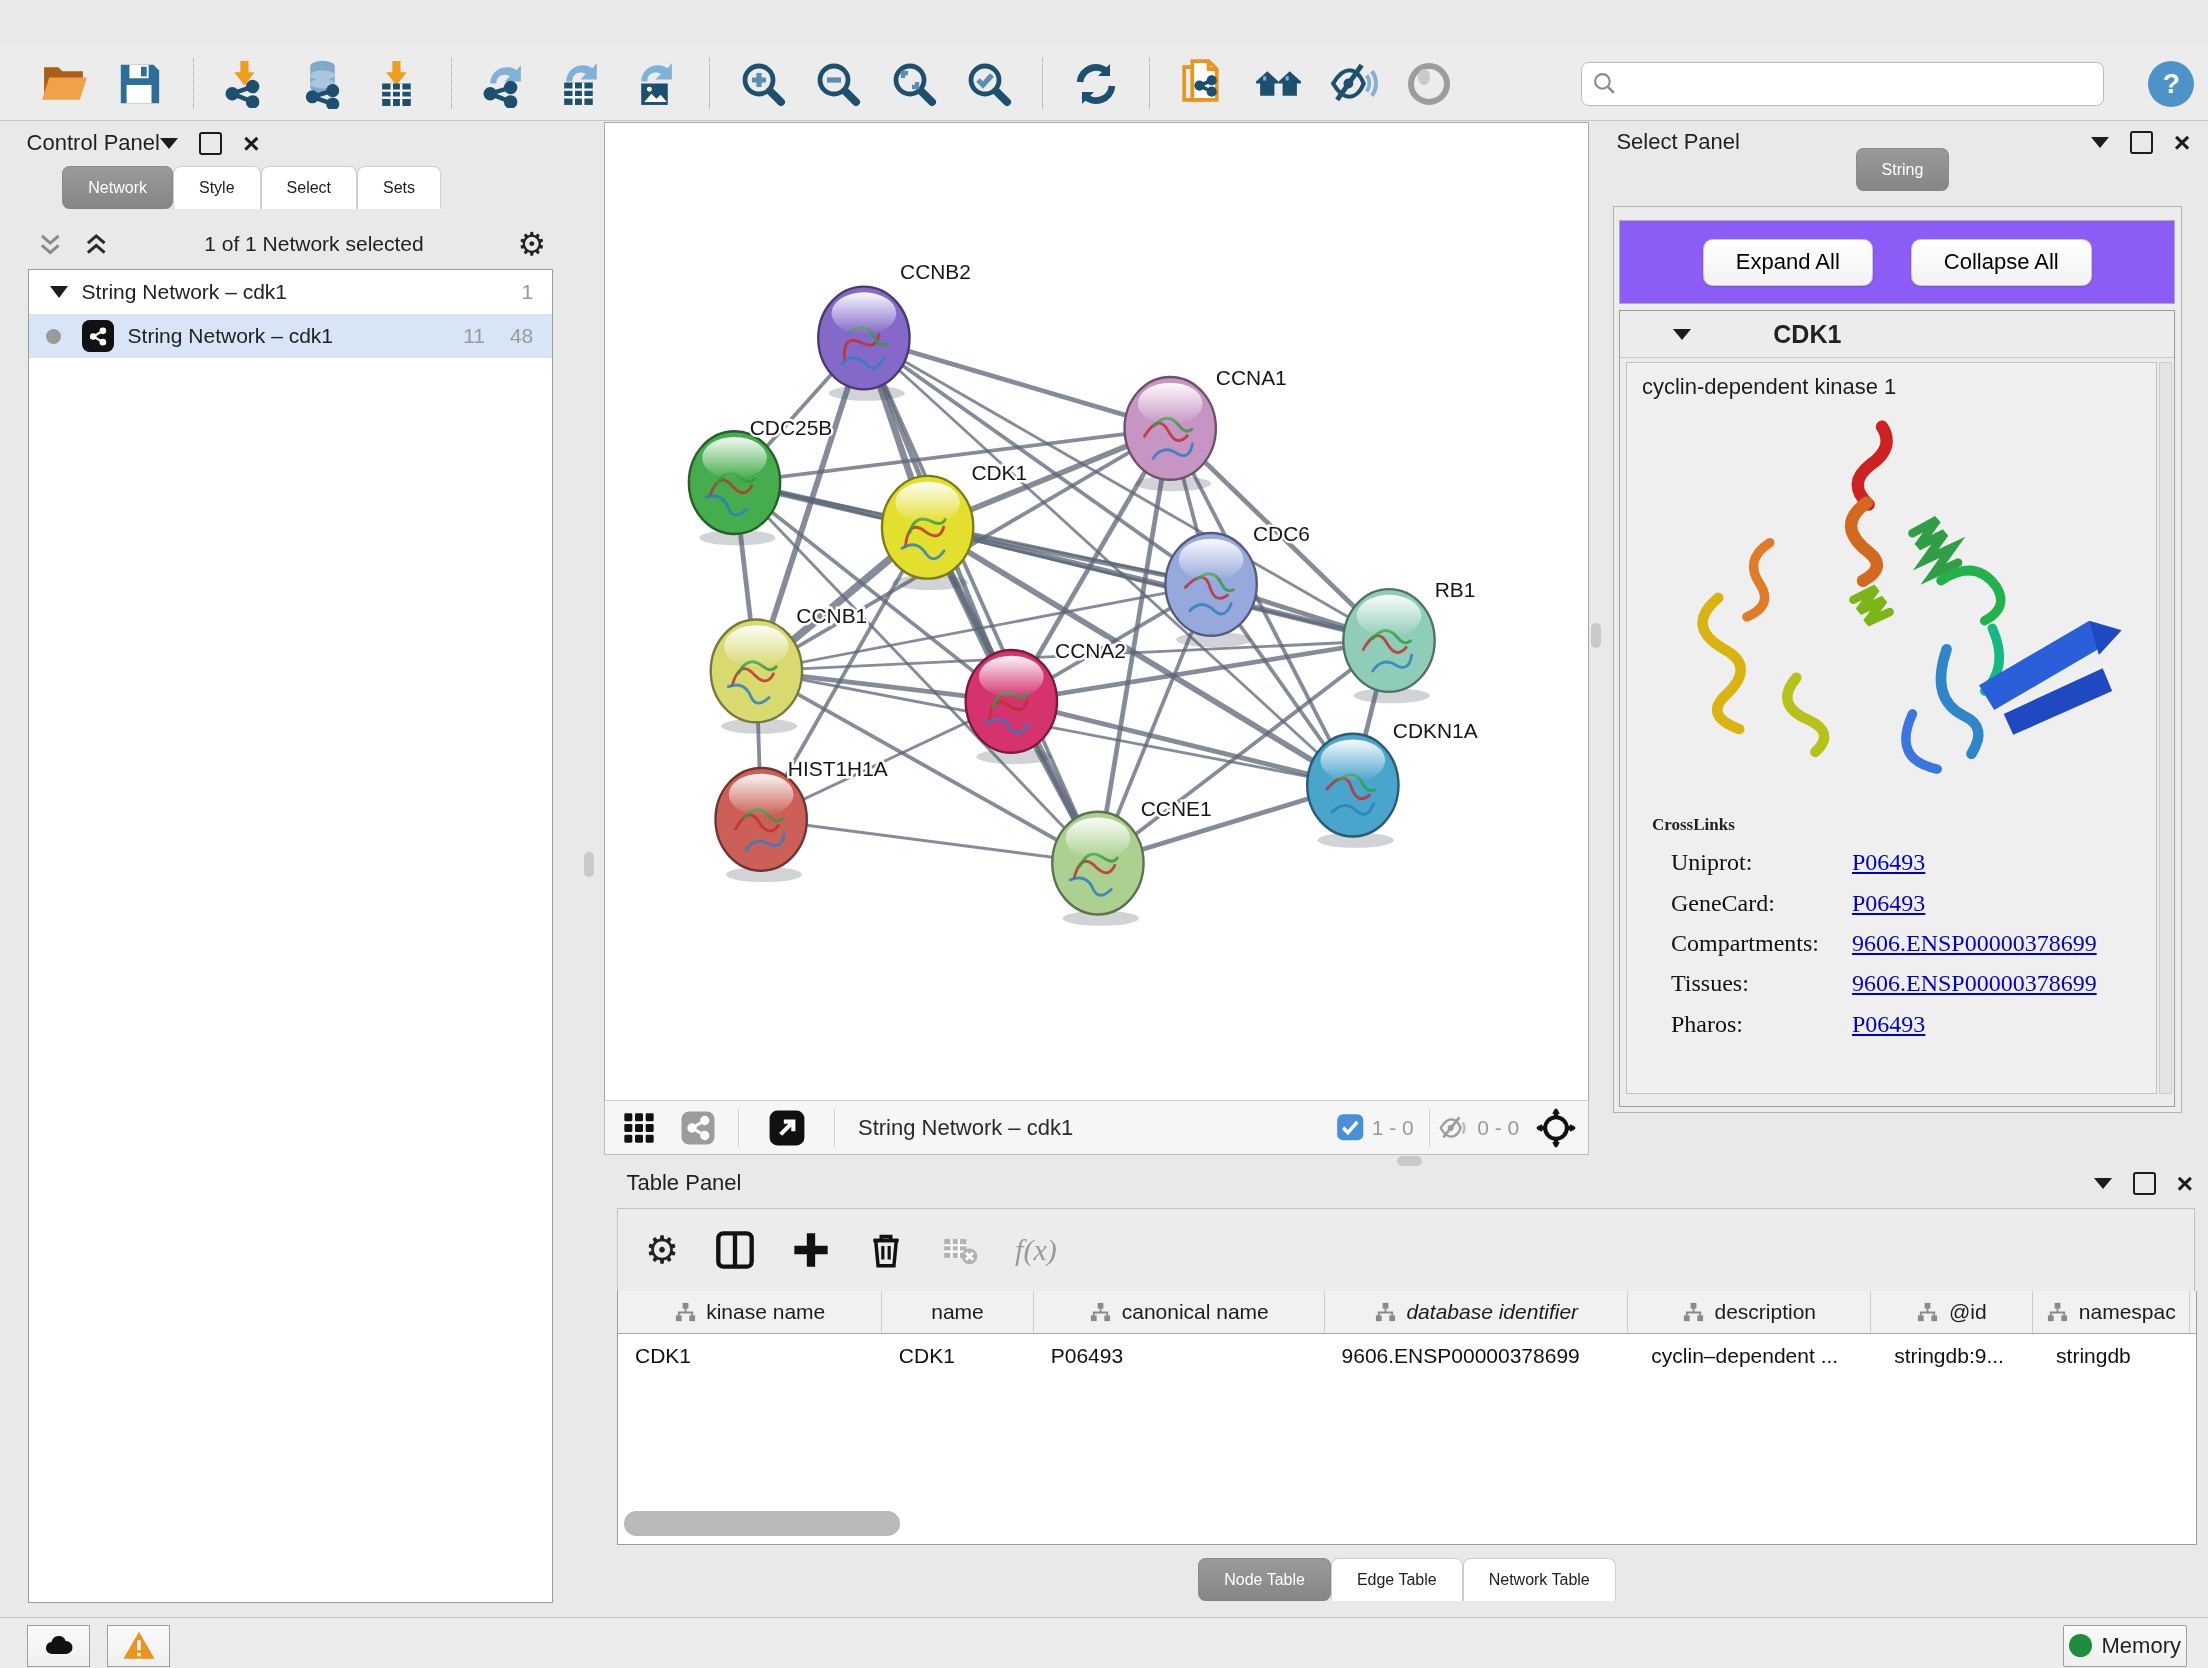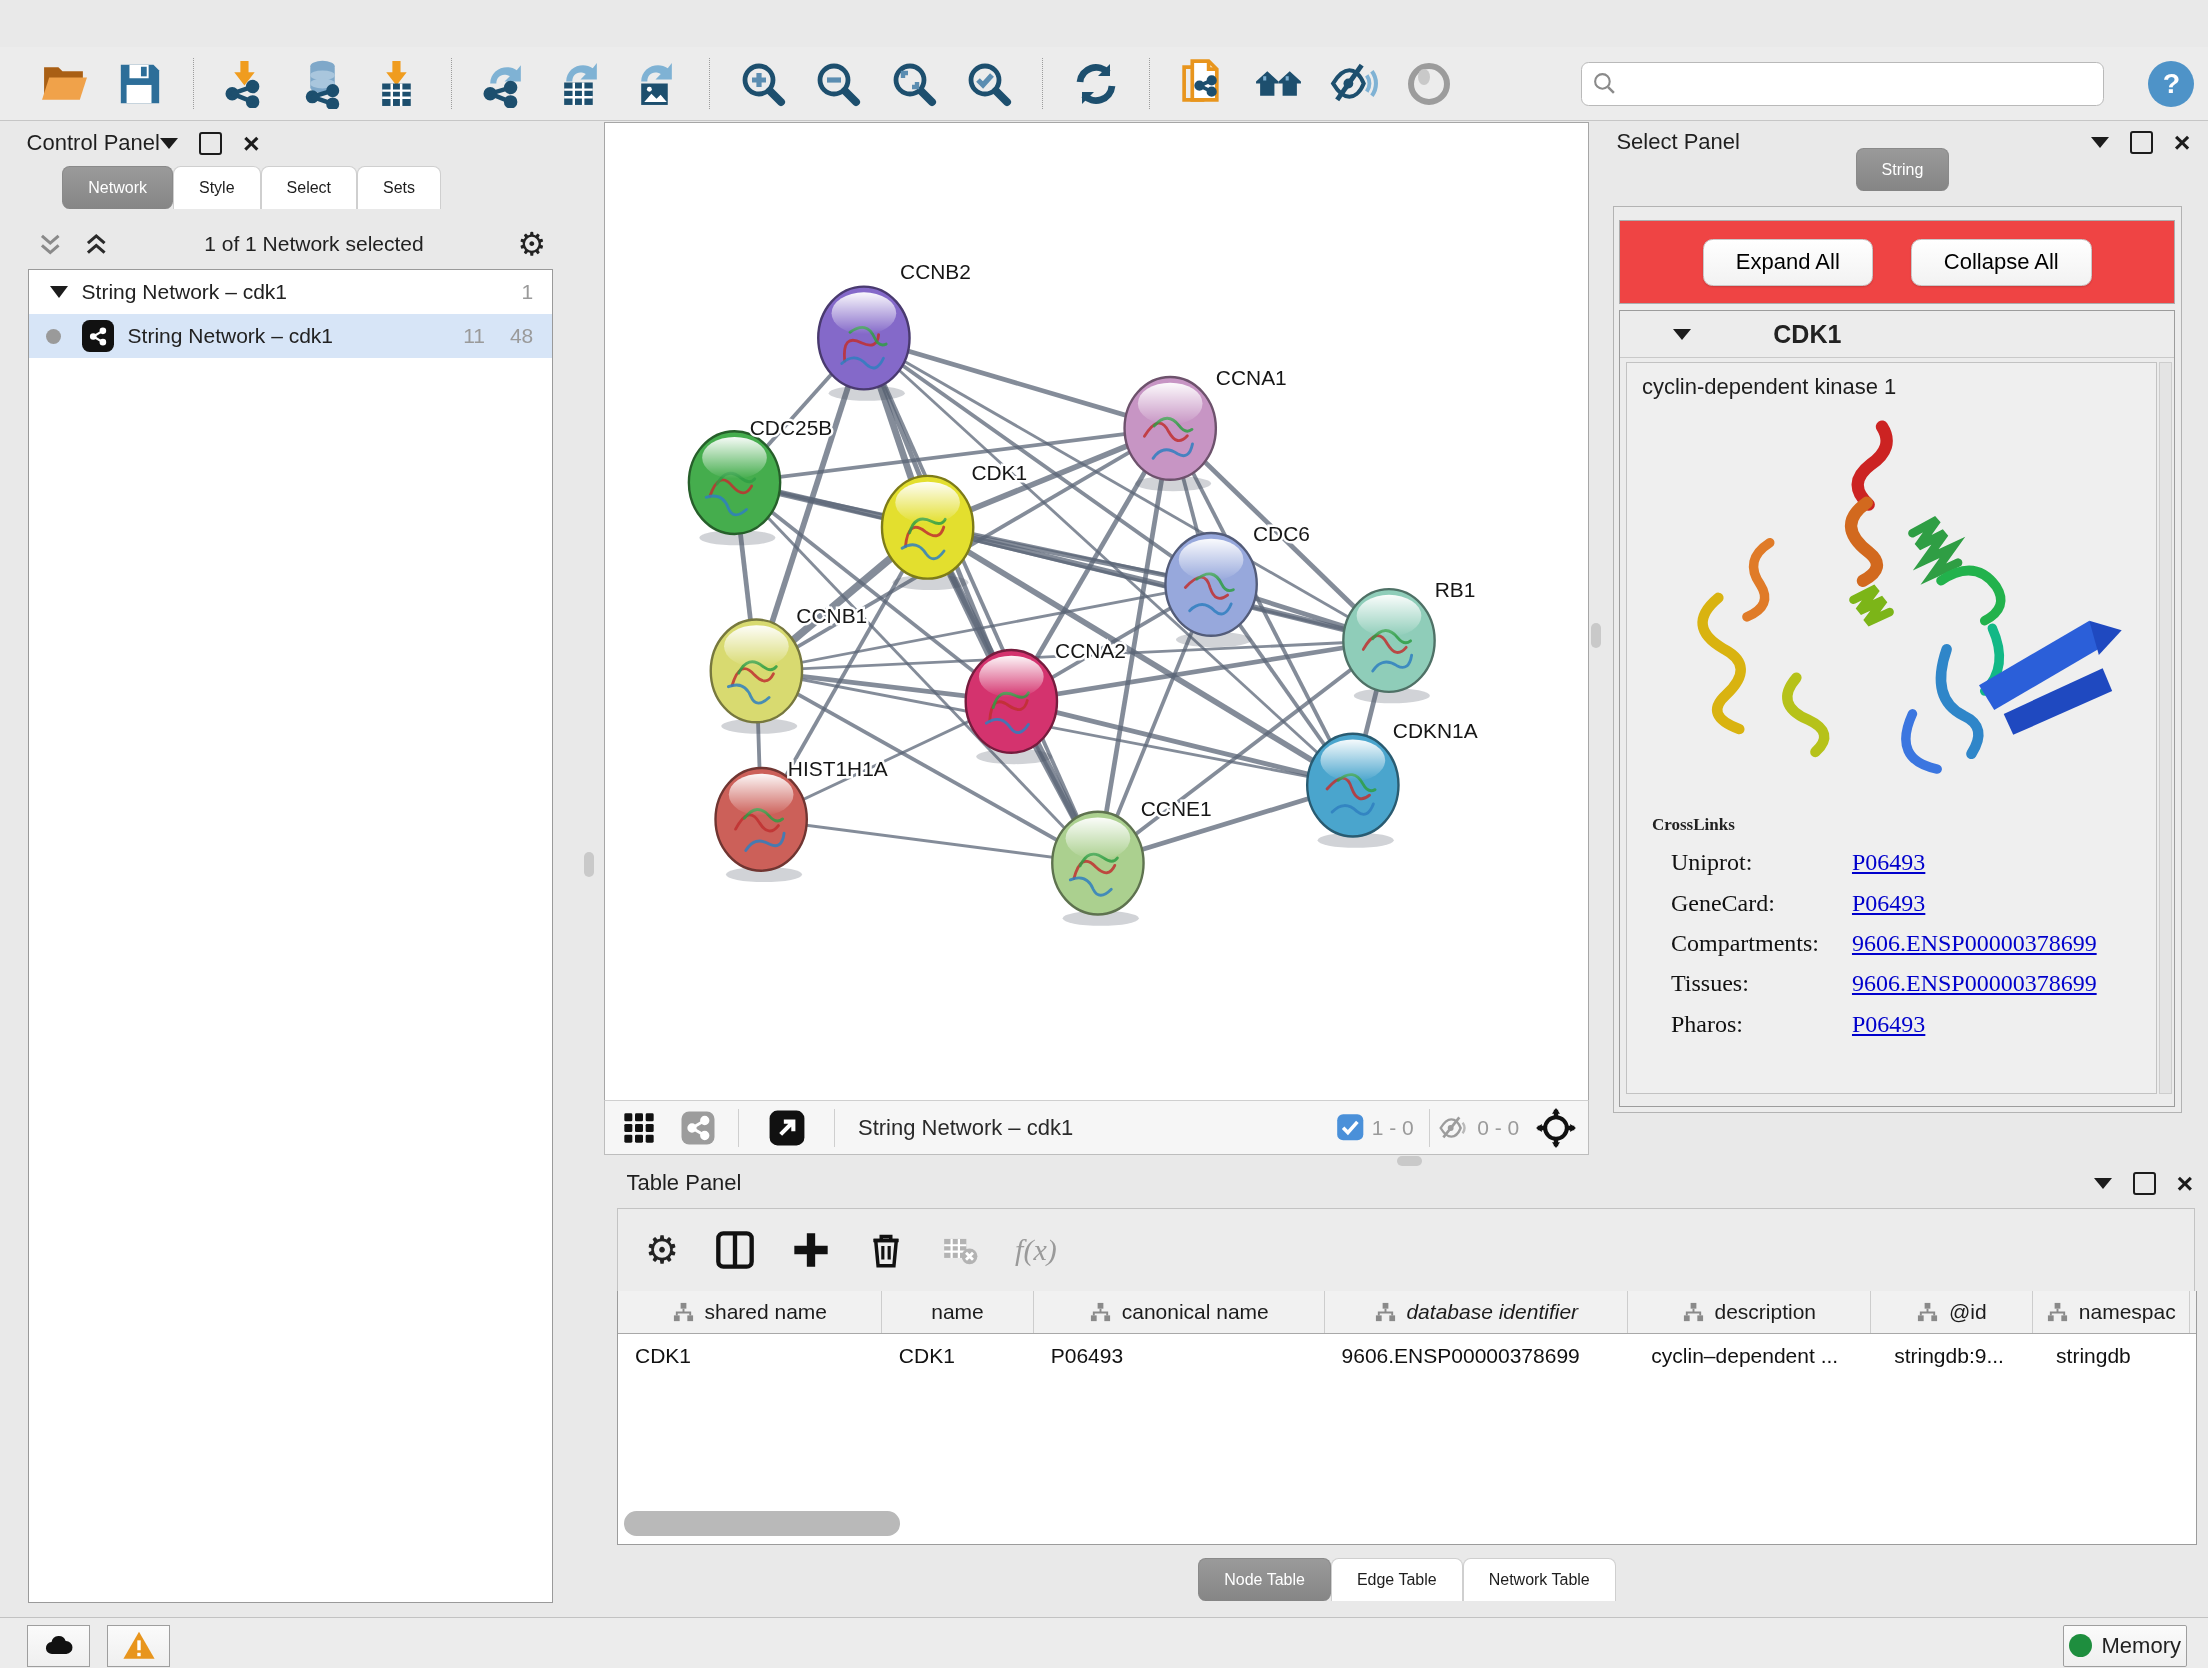--- a/index.html
+++ b/index.html
@@ -59,21 +59,21 @@
     display:flex;align-items:center;}
   .nt-sep{width:0;height:38px;border-left:1px solid #cfcfcf;margin:0 13.3px;}
   .nt-title{font-size:22px;color:#2a2a2a;margin-left:9.5px;}
   .nt-count{font-size:21px;color:#9a9a9a;margin:0 7.6px;}
   .grip{position:absolute;background:#c9c9c9;border-radius:7.6px;}
   
   #results-panel{position:absolute;left:1605px;top:124px;width:595px;height:995px;}
   #rp-tab-row{position:absolute;left:0;top:24px;width:100%;display:flex;justify-content:center;}
   #rp-outer{position:absolute;left:7.6px;top:82px;width:567px;height:905px;background:#ececec;
     border:1px solid #b3b3b3;}
-  #rp-btnbox{position:absolute;left:5.7px;top:13.3px;width:554px;height:82px;background:#ef4444;
+  #rp-btnbox{position:absolute;left:5.7px;top:13.3px;width:554px;height:82px;background:#8b5cf6;
     border:1px solid #adadad;display:flex;align-items:center;justify-content:center;gap:38px;}
   .rp-btn{background:linear-gradient(#ffffff,#f2f2f2);border:1px solid #c9c9c9;border-radius:9.5px;
     font-size:22px;padding:9.5px 32px;cursor:pointer;box-shadow:0 1px 1.9px rgba(0,0,0,.15);}
   #rp-protein-box{position:absolute;left:5.7px;top:103px;width:554px;height:795px;
     border:1px solid #9c9c9c;background:#ececec;}
   #rp-prot-head{display:flex;align-items:center;height:46px;border-bottom:1px solid #c9c9c9;}
   #rp-inner{position:absolute;left:5.7px;top:51px;width:529px;height:730px;background:#efefef;
     border:1px solid #c2c2c2;}
   #rp-scroll{position:absolute;right:1.9px;top:51px;width:11.4px;height:730px;background:#e4e4e4;
     border:1px solid #cdcdcd;}
@@ -661,21 +661,21 @@
     </div>
     <div id="tp-table">
       <div class="th-row" id="tp-head">
           <div class="th-cell" style="width: 264px;">
             <svg width="23" height="23" viewBox="0 0 24 24">
               <rect x="9" y="2" width="6" height="6" fill="#8a8a8a"></rect>
               <rect x="2" y="15" width="6" height="6" fill="#8a8a8a"></rect>
               <rect x="16" y="15" width="6" height="6" fill="#8a8a8a"></rect>
               <path d="M12 8v4M5 15v-3h14v3" stroke="#8a8a8a" stroke-width="2" fill="none"></path>
             </svg>
-            <span>shared name</span>
+            <span>kinase name</span>
           </div>
           <div class="th-cell" style="width: 152px;">
             <span>name</span>
           </div>
           <div class="th-cell" style="width: 291px;">
             <svg width="23" height="23" viewBox="0 0 24 24">
               <rect x="9" y="2" width="6" height="6" fill="#8a8a8a"></rect>
               <rect x="2" y="15" width="6" height="6" fill="#8a8a8a"></rect>
               <rect x="16" y="15" width="6" height="6" fill="#8a8a8a"></rect>
               <path d="M12 8v4M5 15v-3h14v3" stroke="#8a8a8a" stroke-width="2" fill="none"></path>

